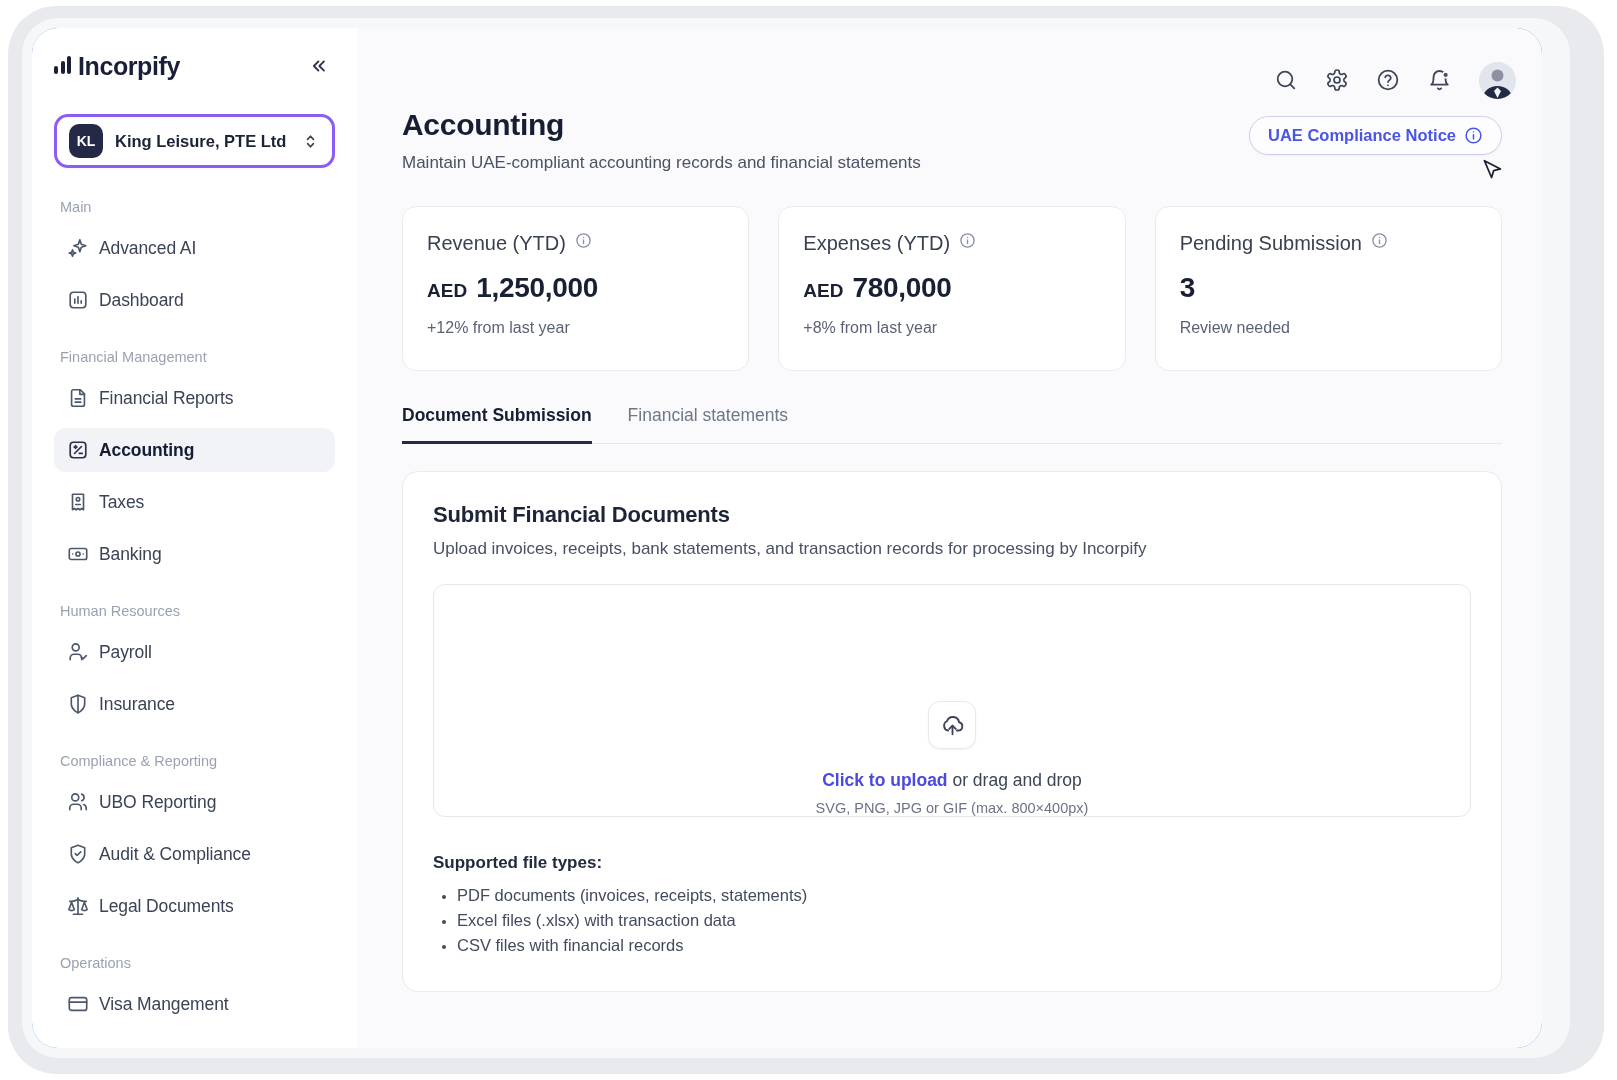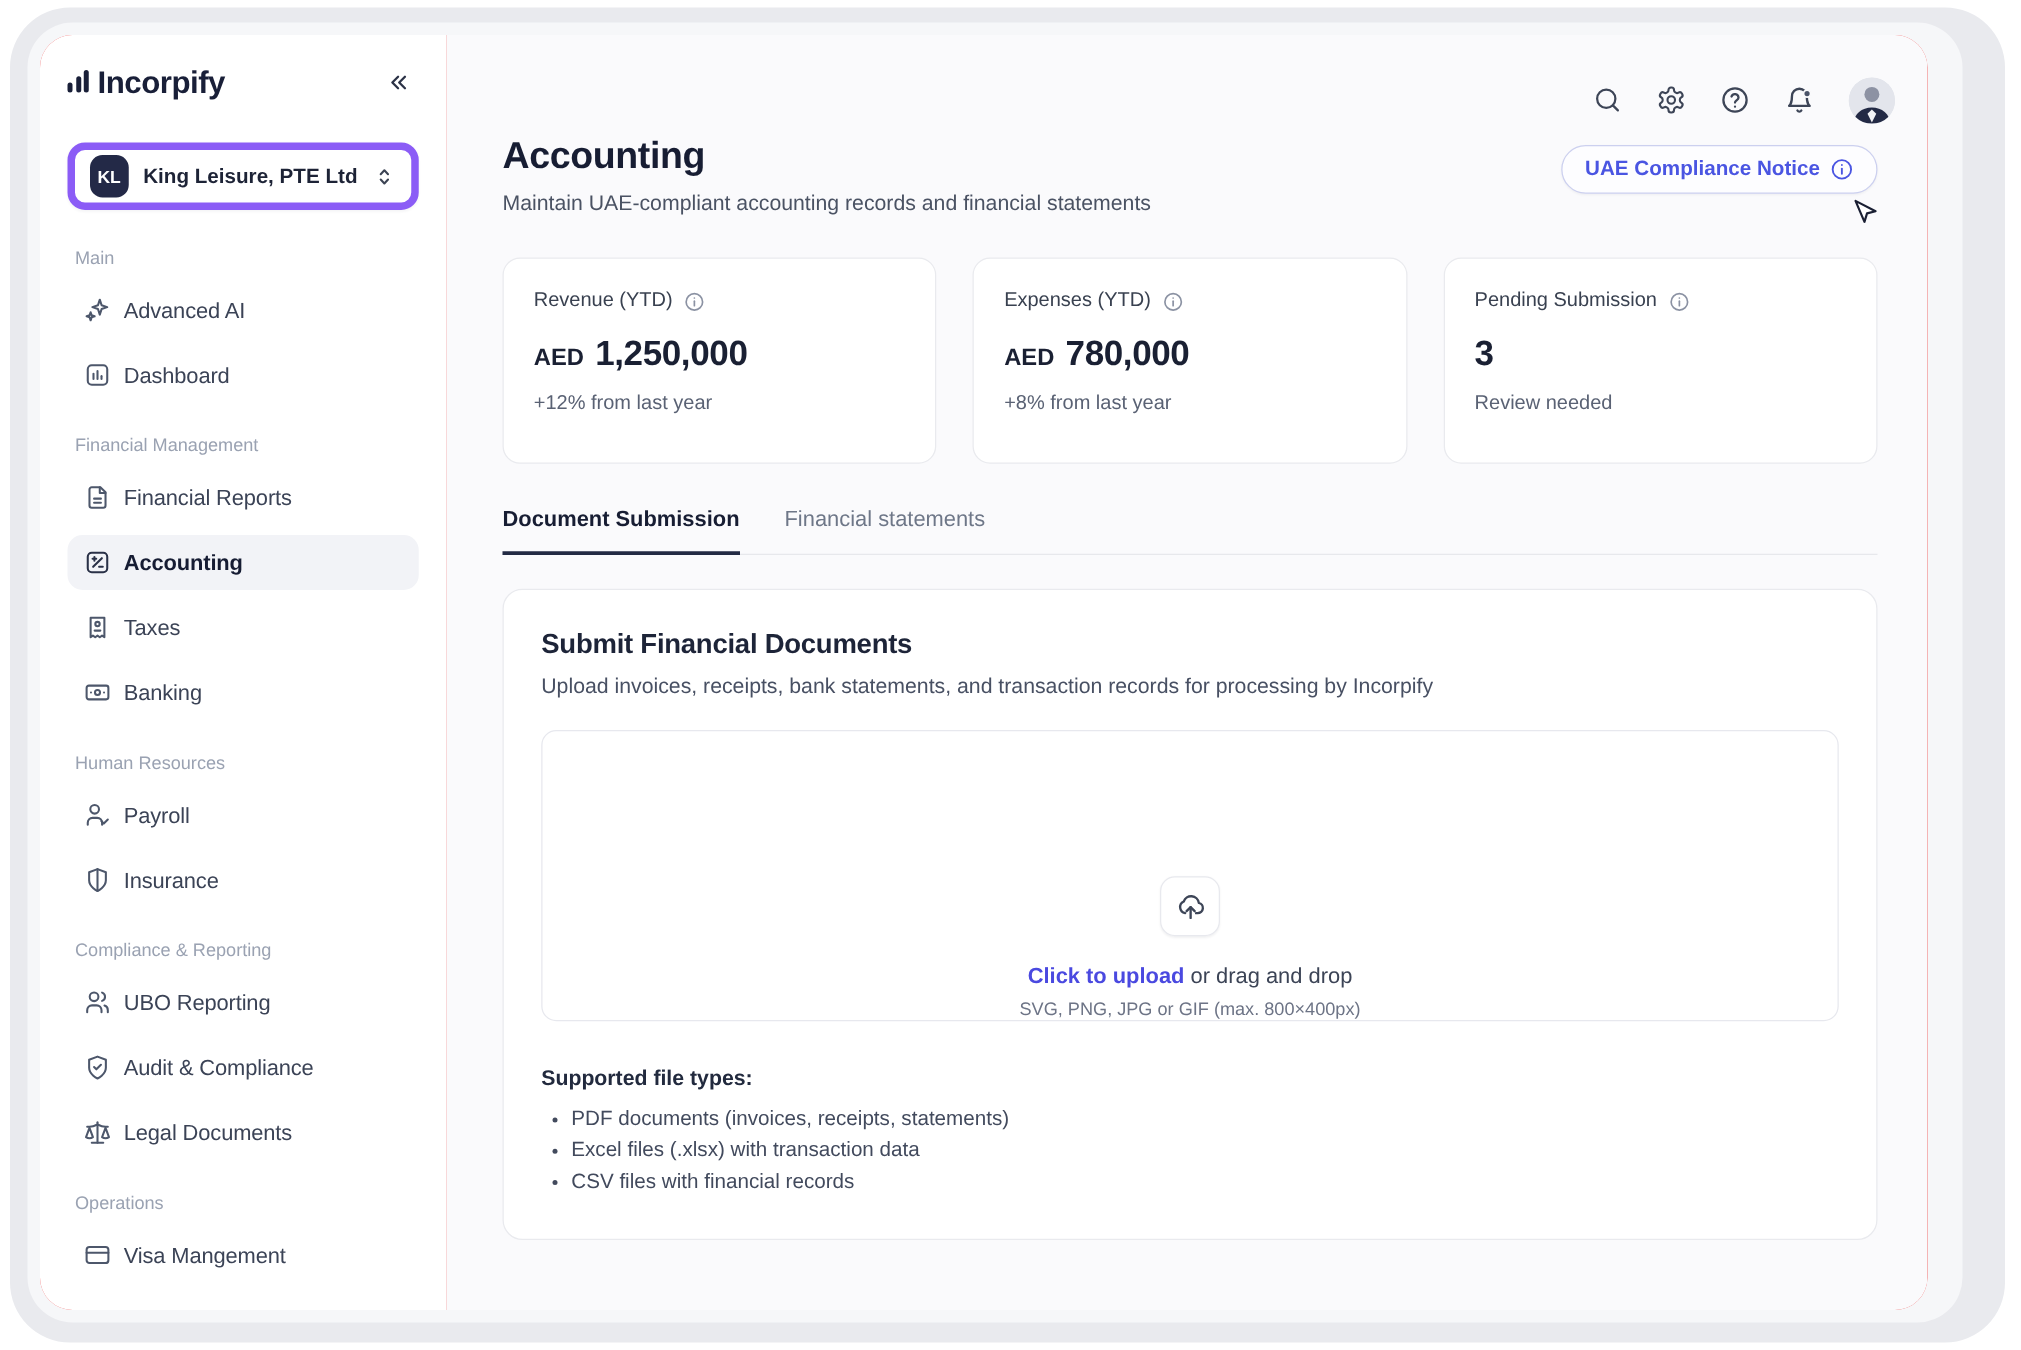--- a/index.html
+++ b/index.html
@@ -14,42 +14,42 @@
   .halo {
     position:absolute; left:8px; top:6px; width:1596px; height:1068px;
     border-radius:48px; background:#e9eaee;
   }
   .halo2 {
     position:absolute; left:22px; top:18px; width:1548px; height:1040px;
     border-radius:36px; background:#f6f7f9;
   }
   .window {
     position:absolute; left:32px; top:28px; width:1510px; height:1020px;
-    background:#ef4444; border-radius:26px; overflow:hidden;
+    background:#3b82f6; border-radius:26px; overflow:hidden;
     display:flex;
   }
   
   .sidebar {
     width:325px; flex:0 0 325px; background:#ffffff; padding:20px 22px 0 22px;
     display:flex; flex-direction:column;
   }
   .logo-row { display:flex; align-items:center; justify-content:space-between; height:36px; }
   .logo { display:flex; align-items:flex-end; gap:7px; }
   .logo-bars { display:flex; align-items:flex-end; gap:2.5px; padding-bottom:5px; }
   .logo-bars i { display:block; width:4px; border-radius:2px; background:#191f38; }
   .logo-bars i:nth-child(1){ height:8px; }
   .logo-bars i:nth-child(2){ height:13px; }
   .logo-bars i:nth-child(3){ height:18px; }
   .logo-text { font-size:25px; font-weight:800; letter-spacing:-0.4px; color:#191f38; line-height:1; }
   .collapse-btn {
     width:34px; height:34px; border-radius:50%; background:#fff;
     display:flex; align-items:center; justify-content:center; color:#2c3347; cursor:pointer;
   }
   .company-card {
-    margin-top:30px; height:54px; border:6px solid #8b5cf6; border-radius:14px;
+    margin-top:30px; height:54px; border:3px solid #8b5cf6; border-radius:14px;
     background:#fff; box-shadow:0 1px 2px rgba(16,24,40,.04);
     display:flex; align-items:center; gap:12px; padding:0 12px; cursor:pointer;
   }
   .company-avatar {
     width:34px; height:34px; border-radius:10px; background:#232947; color:#fff;
     font-size:14px; font-weight:700; display:flex; align-items:center; justify-content:center;
   }
   .company-name { flex:1; font-size:16.5px; font-weight:600; color:#1d2336; white-space:nowrap; }
   .company-chevrons { color:#3c4454; display:flex; }
   .nav { margin-top:4px; }
@@ -84,21 +84,21 @@
     margin-top:8px; display:flex; align-items:center; gap:8px;
     border:1px solid #ccd0ef; background:#fdfdff; border-radius:999px;
     padding:9px 18px; color:#4a55e2; font-size:16.5px; font-weight:600;
     box-shadow:0 1px 2px rgba(16,24,40,.05); cursor:pointer;
   }
   .stats-row { display:flex; gap:29px; margin-top:33px; }
   .stat-card {
     flex:1; background:#fff; border:1px solid #e9eaee; border-radius:14px;
     padding:25px 24px; min-height:165px;
   }
-  .stat-label-row { display:flex; align-items:center; gap:9px; font-size:16px; color:#394150; }
+  .stat-label-row { display:flex; align-items:flex-start; gap:9px; font-size:20px; color:#394150; }
   .stat-label-row .info { color:#8b92a3; display:flex; }
   .stat-value-row { margin-top:17px; display:flex; align-items:baseline; gap:9px; color:#1a2033; }
   .stat-currency { font-size:19px; font-weight:800; }
   .stat-value { font-size:28px; font-weight:800; letter-spacing:-0.3px; }
   .stat-sub { margin-top:15px; font-size:16px; color:#5a6274; }
   .tabs { display:flex; gap:36px; margin-top:34px; border-bottom:1px solid #e7e8ec; }
   .tab { padding-bottom:15px; font-size:17.5px; color:#6e7788; cursor:pointer; border-bottom:3px solid transparent; margin-bottom:-1px; }
   .tab.active { color:#171d33; font-weight:800; border-bottom-color:#232a44; }
   .submit-card {
     margin-top:27px; background:#fff; border:1px solid #e9eaee; border-radius:16px;

